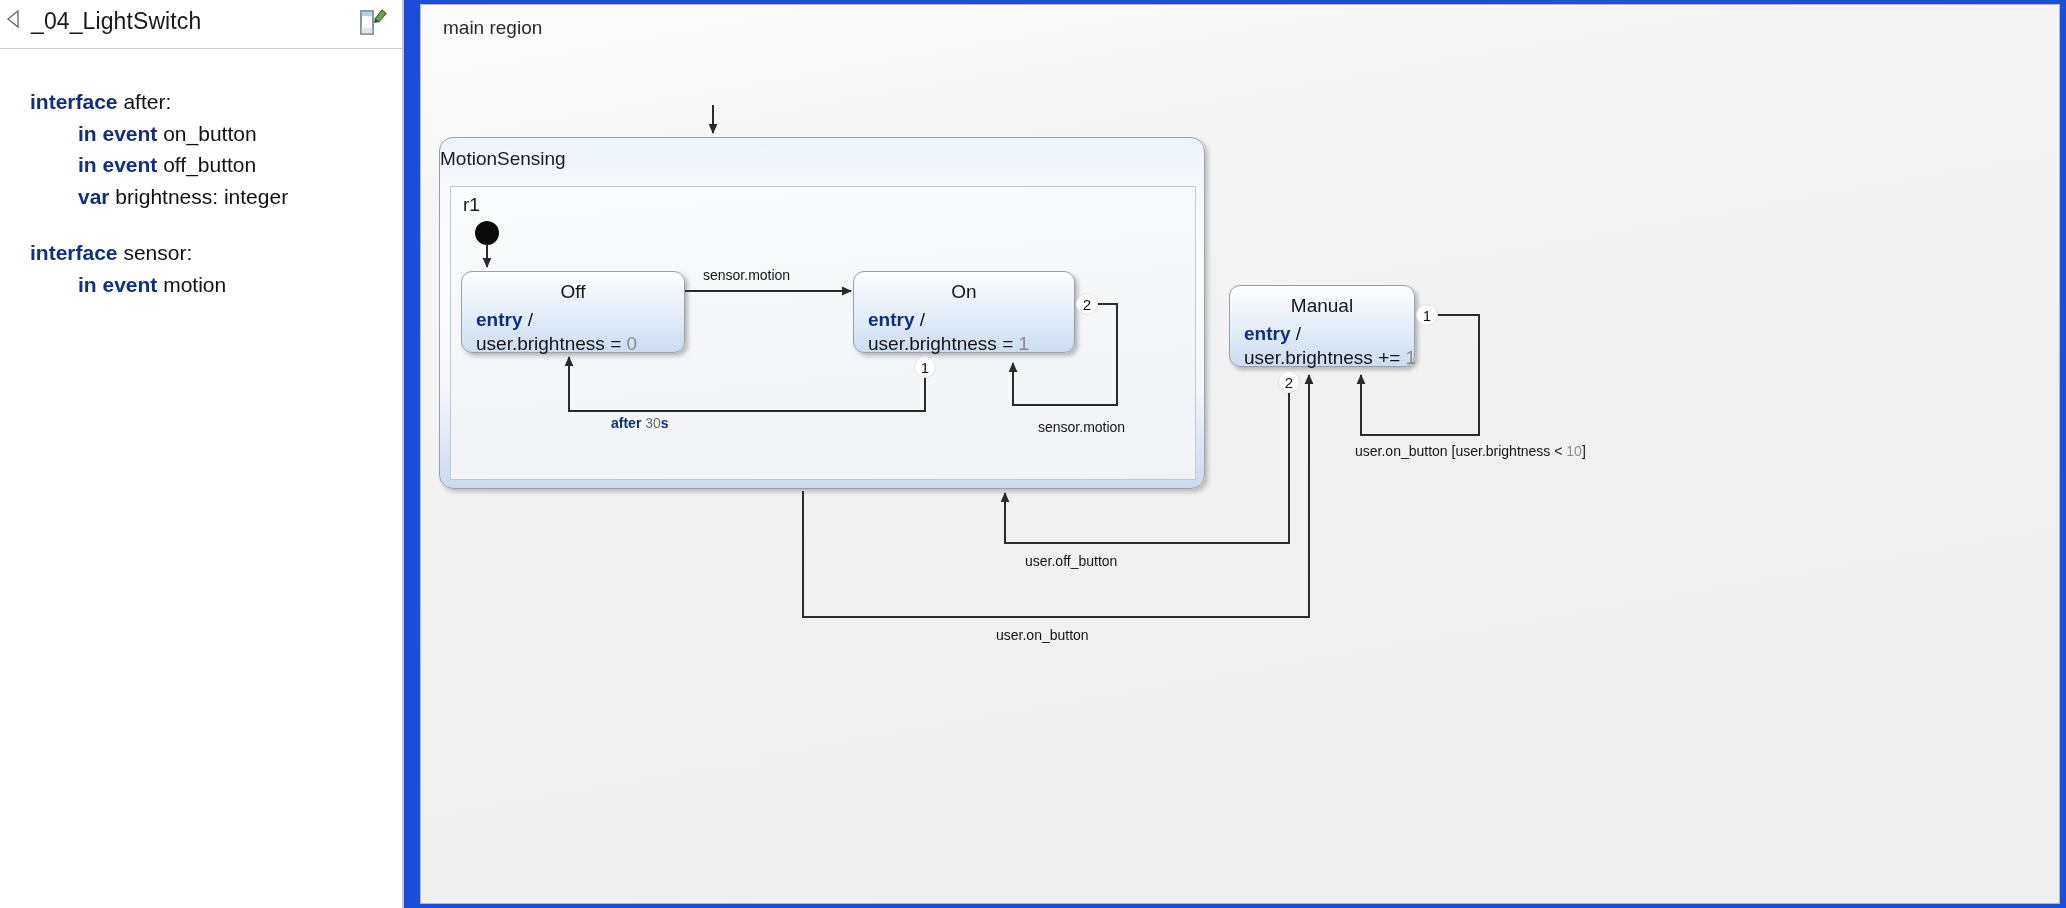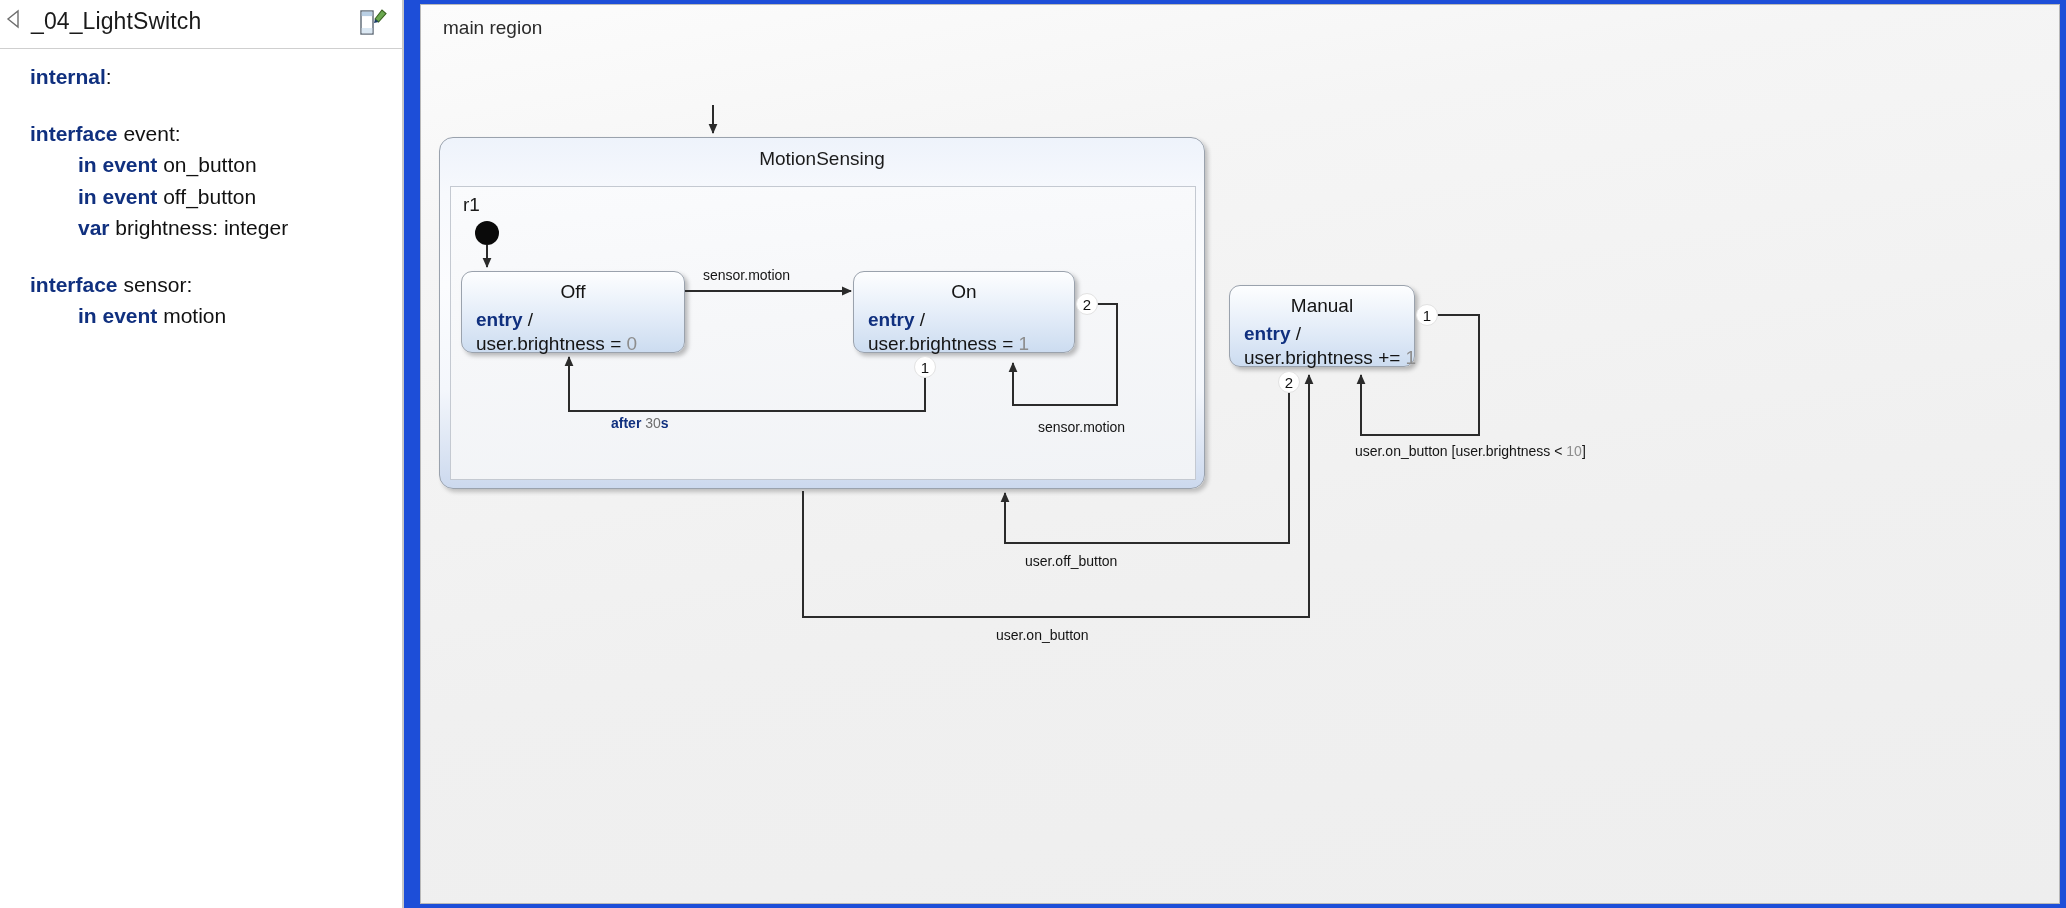--- a/index.html
+++ b/index.html
@@ -92,21 +92,21 @@
     position: absolute;
     border: 1px solid #9aa2ad;
     border-radius: 14px;
     background: linear-gradient(180deg, #eef3fb 0%, #f7f9fd 16%, #fbfcfe 42%, #f4f7fc 72%, #ccd9ee 100%);
     box-shadow: 3px 3px 4px rgba(0,0,0,0.22);
     box-sizing: border-box;
   }
   .composite-title {
     position: absolute;
     top: 10px; left: 0; right: 0;
-    text-align: center;
+    text-align: left;
     font-size: 19px;
     color: #1b1b1b;
   }
   .region {
     position: absolute;
     border: 1px solid #c4c9d1;
     background: linear-gradient(175deg, #fafbfd 0%, #f6f7f9 45%, #f1f3f6 100%);
     box-sizing: border-box;
   }
   .region-label {
@@ -197,23 +197,22 @@
         <rect x="6.7" y="5.7" width="10.6" height="4.4" fill="#b9cfe4"></rect>
         <rect x="6.7" y="22" width="10.6" height="5.3" fill="#dbe8f3"></rect>
         <g>
           <polygon points="20,13 27,4 31,7.5 23.5,16" fill="#6aa84f" stroke="#38601f" stroke-width="1.1"></polygon>
           <polygon points="20,13 23.5,16 19,17" fill="#1a3b66"></polygon>
         </g>
       </svg>
     </div>
 
     <div id="panel-body">
-        <div class="code-line"><span class="kw">internal</span><span>:</span></div>
         <div class="code-line blank"></div>
-        <div class="code-line"><span class="kw">interface</span><span> event:</span></div>
+        <div class="code-line"><span class="kw">interface</span><span> after:</span></div>
         <div class="code-line indent1"><span class="kw">in event</span><span> on_button</span></div>
         <div class="code-line indent1"><span class="kw">in event</span><span> off_button</span></div>
         <div class="code-line indent1"><span class="kw">var</span><span> brightness: integer</span></div>
         <div class="code-line blank"></div>
         <div class="code-line"><span class="kw">interface</span><span> sensor:</span></div>
         <div class="code-line indent1"><span class="kw">in event</span><span> motion</span></div>
       </div>
   </div>
 
   <div id="canvas">

